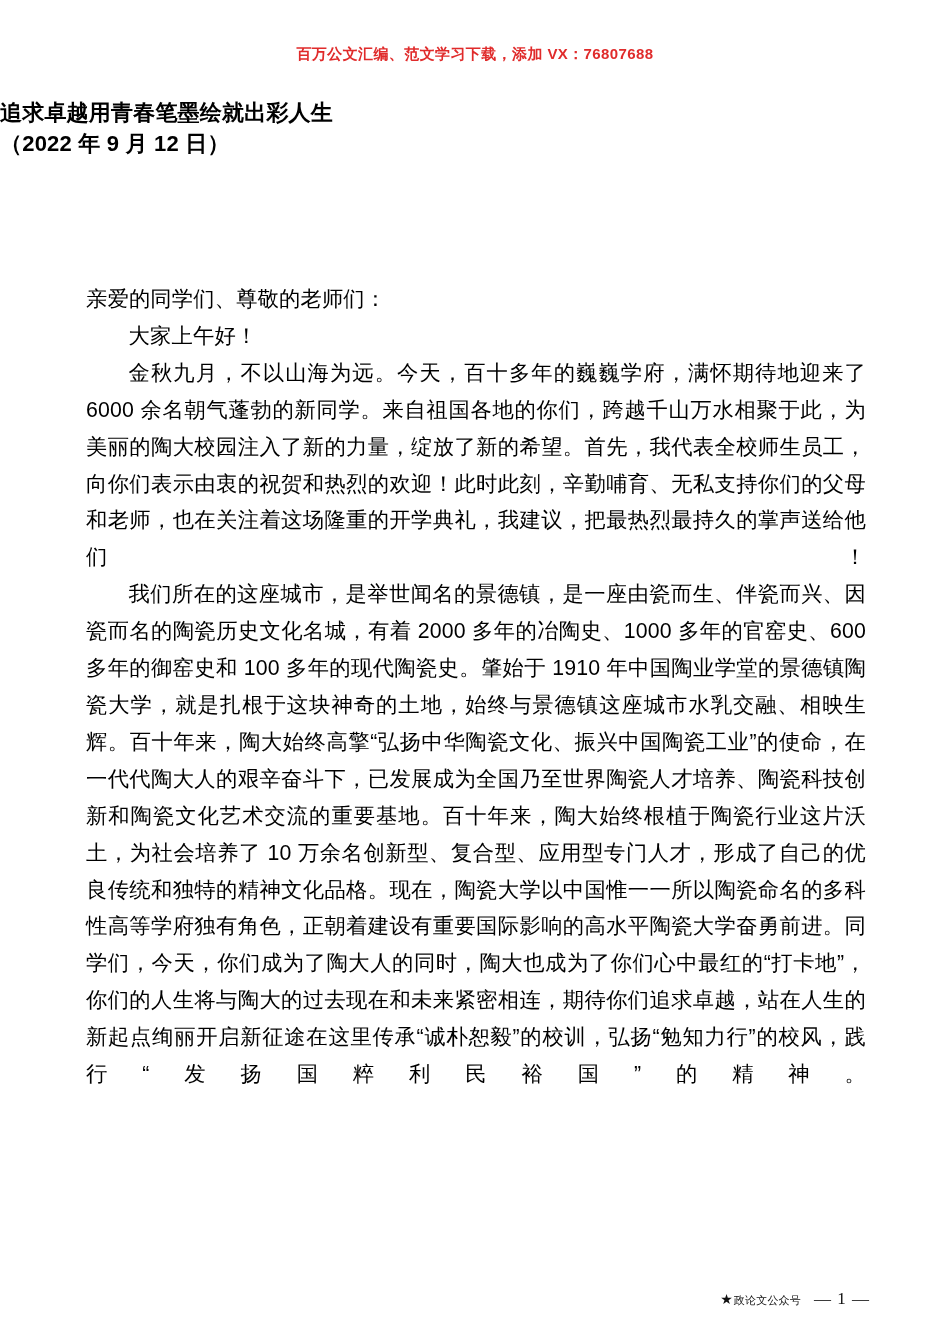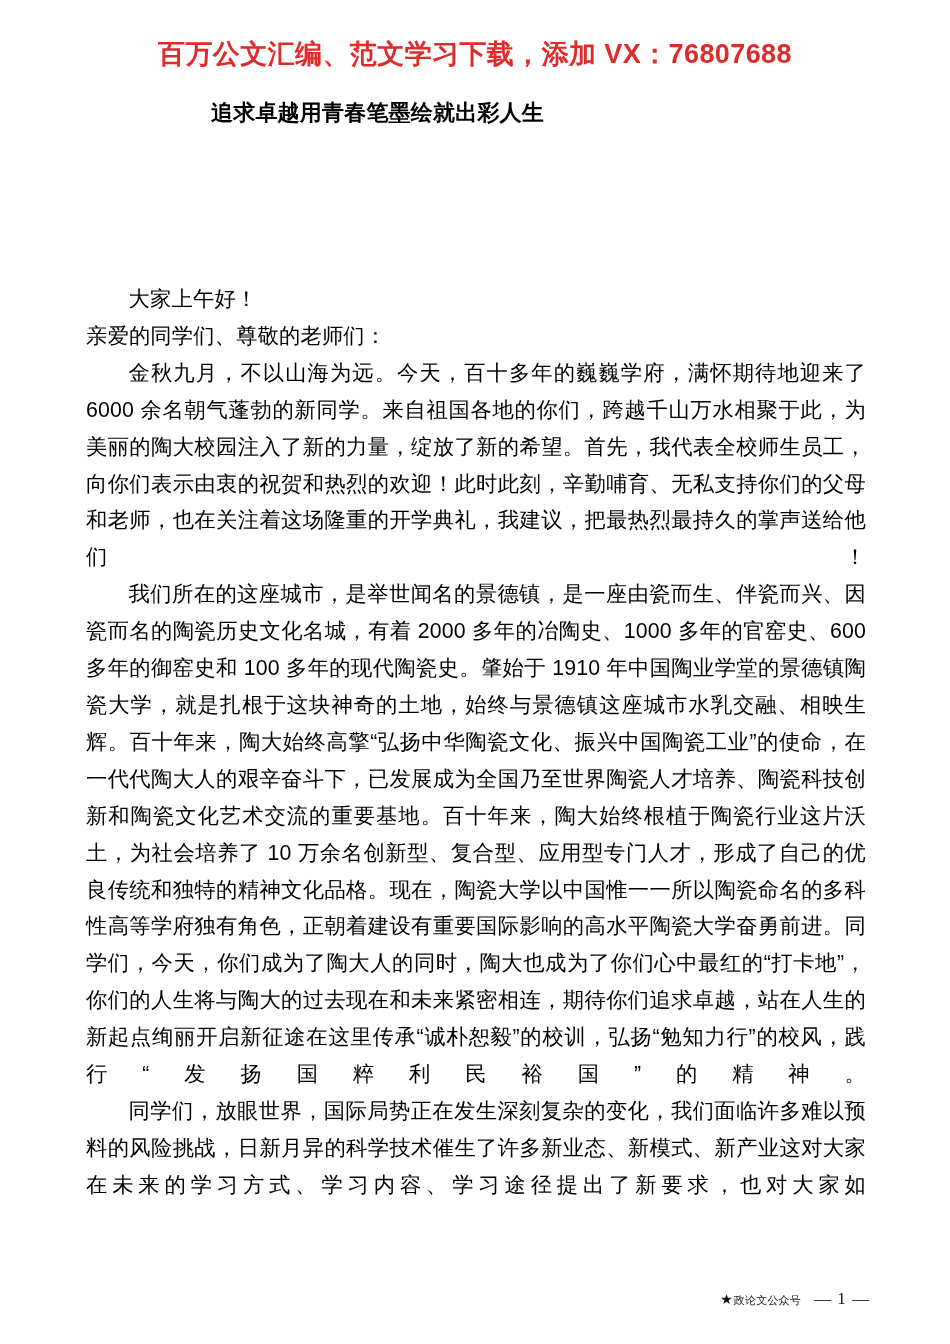--- a/index.html
+++ b/index.html
@@ -20,35 +20,35 @@
     box-sizing: border-box;
   }
 
   
   .promo-header {
     position: absolute;
     top: 41px;
     left: 0;
     width: 950px;
     text-align: center;
-    font-size: 27px;
+    font-size: 15px;
     line-height: 26px;
     font-weight: 700;
     color: #e02b2b;
     letter-spacing: 0.4px;
     white-space: nowrap;
   }
 
   
   .title-block {
     position: absolute;
     top: 97px;
     left: 0;
     width: 755px;
-    text-align: center;
+    text-align: left;
   }
   .title-line {
     font-size: 22px;
     line-height: 31px;
     font-weight: 700;
     color: #000;
     letter-spacing: 0.2px;
     white-space: nowrap;
   }
   .title-line.t3 {
@@ -122,28 +122,28 @@
 </style>
 </head>
 <body>
 
 <div class="page">
 
   <div class="promo-header" style="color: rgb(224, 43, 43);">百万公文汇编、范文学习下载，添加 VX：76807688</div>
 
   <div class="title-block">
     <div class="title-line t1">追求卓越用青春笔墨绘就出彩人生</div>
+    <div class="title-line t4">（2022 年 9 月 12 日）</div>
   </div>
 
   <div class="body-block">
+    <p class="para">亲爱的同学们、尊敬的老师们：</p>
     <p class="para indent">大家上午好！</p>
-    <p class="para">亲爱的同学们、尊敬的老师们：</p>
     <p class="para indent fulljust">金秋九月，不以山海为远。今天，百十多年的巍巍学府，满怀期待地迎来了 6000 余名朝气蓬勃的新同学。来自祖国各地的你们，跨越千山万水相聚于此，为美丽的陶大校园注入了新的力量，绽放了新的希望。首先，我代表全校师生员工，向你们表示由衷的祝贺和热烈的欢迎！此时此刻，辛勤哺育、无私支持你们的父母和老师，也在关注着这场隆重的开学典礼，我建议，把最热烈最持久的掌声送给他们！</p>
     <p class="para indent fulljust">我们所在的这座城市，是举世闻名的景德镇，是一座由瓷而生、伴瓷而兴、因瓷而名的陶瓷历史文化名城，有着 2000 多年的冶陶史、1000 多年的官窑史、600 多年的御窑史和 100 多年的现代陶瓷史。肇始于 1910 年中国陶业学堂的景德镇陶瓷大学，就是扎根于这块神奇的土地，始终与景德镇这座城市水乳交融、相映生辉。百十年来，陶大始终高擎“弘扬中华陶瓷文化、振兴中国陶瓷工业”的使命，在一代代陶大人的艰辛奋斗下，已发展成为全国乃至世界陶瓷人才培养、陶瓷科技创新和陶瓷文化艺术交流的重要基地。百十年来，陶大始终根植于陶瓷行业这片沃土，为社会培养了 10 万余名创新型、复合型、应用型专门人才，形成了自己的优良传统和独特的精神文化品格。现在，陶瓷大学以中国惟一一所以陶瓷命名的多科性高等学府独有角色，正朝着建设有重要国际影响的高水平陶瓷大学奋勇前进。同学们，今天，你们成为了陶大人的同时，陶大也成为了你们心中最红的“打卡地”，你们的人生将与陶大的过去现在和未来紧密相连，期待你们追求卓越，站在人生的新起点绚丽开启新征途在这里传承“诚朴恕毅”的校训，弘扬“勉知力行”的校风，践行“发扬国粹利民裕国”的精神。</p>
-    <p class="para indent fulljust">同学们，放眼世界，国际局势正在发生深刻复杂的变化，我们面临许多难以预料的风险挑战，日新月异的科学技术催生了许多新业态、新模式、新产业这对大家在未来的学习方式、学习内容、学习途径提出了新要求，也对大家如</p>
   </div>
 
   <div class="footer">
     <div class="footer-inner">
       <span class="footer-star">★</span>
       <span class="footer-brand">政论文公众号</span>
       <span class="footer-pageno">— 1 —</span>
     </div>
   </div>
 

